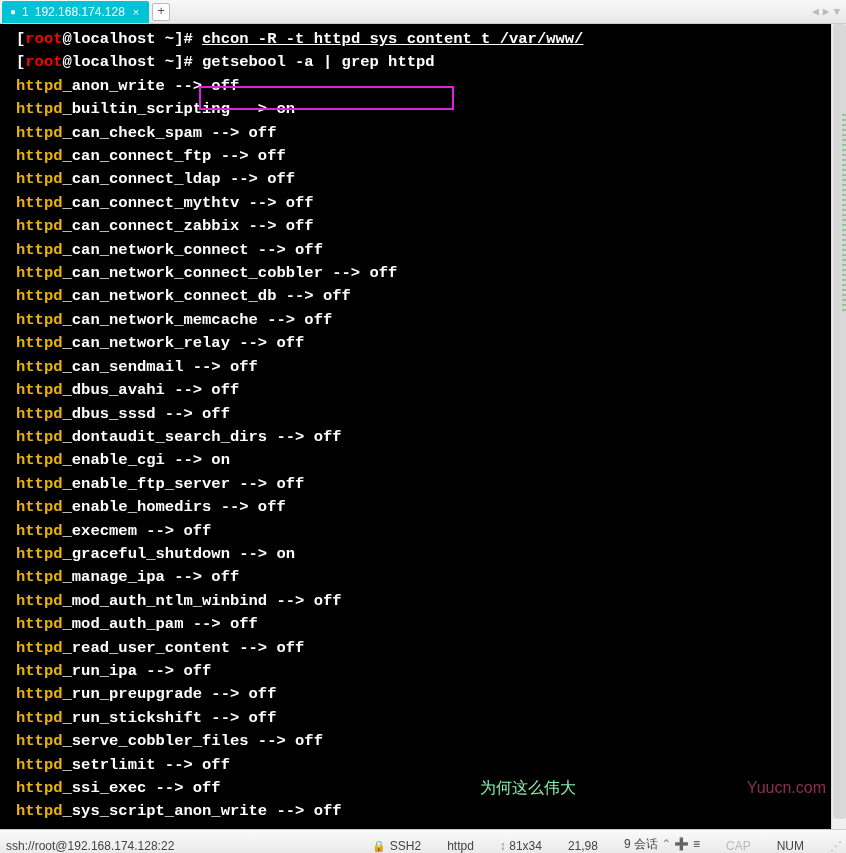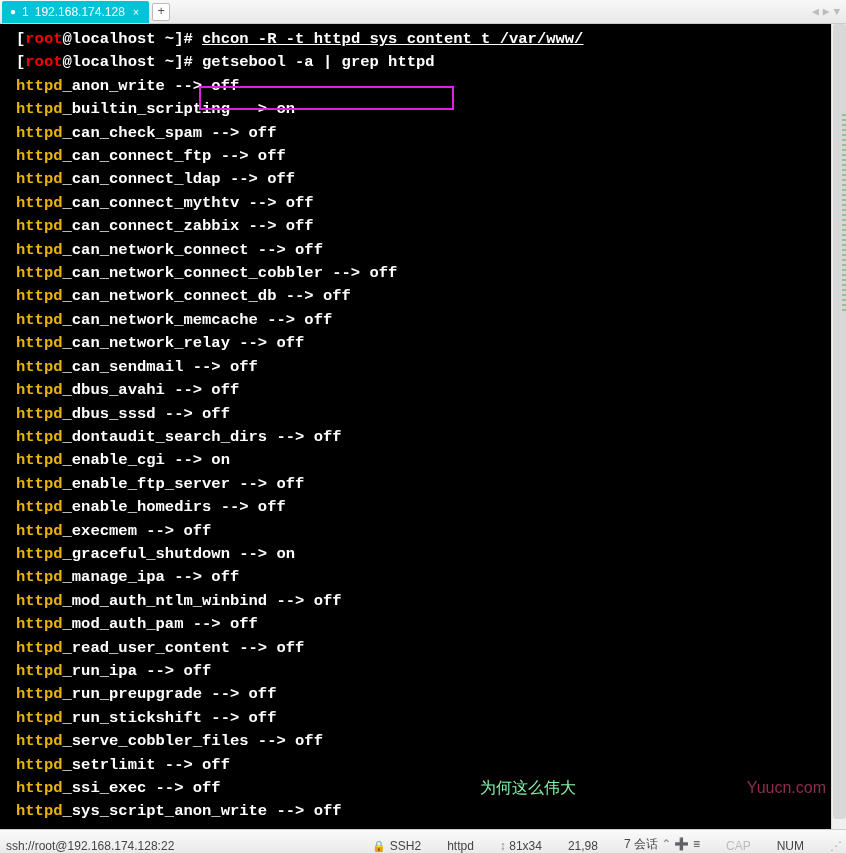--- a/index.html
+++ b/index.html
@@ -207,17 +207,17 @@
   <div class="minimap"></div>
 </div>
 
 <div class="statusbar">
   <span>ssh://root@192.168.174.128:22</span>
   <span class="spacer"></span>
   <span><span class="lock">🔒</span> <span>SSH2</span></span>
   <span>httpd</span>
   <span class="updown">81x34</span>
   <span>21,98</span>
-  <span><span>7 会话</span>  <span style="color:#888">⌃</span> ➕ ≡</span>
+  <span><span>9 会话</span>  <span style="color:#888">⌃</span> ➕ ≡</span>
   <span style="color:#bbb">CAP</span>
   <span>NUM</span>
   <span class="grip">⋰</span>
 </div>
 
 </body></html>

